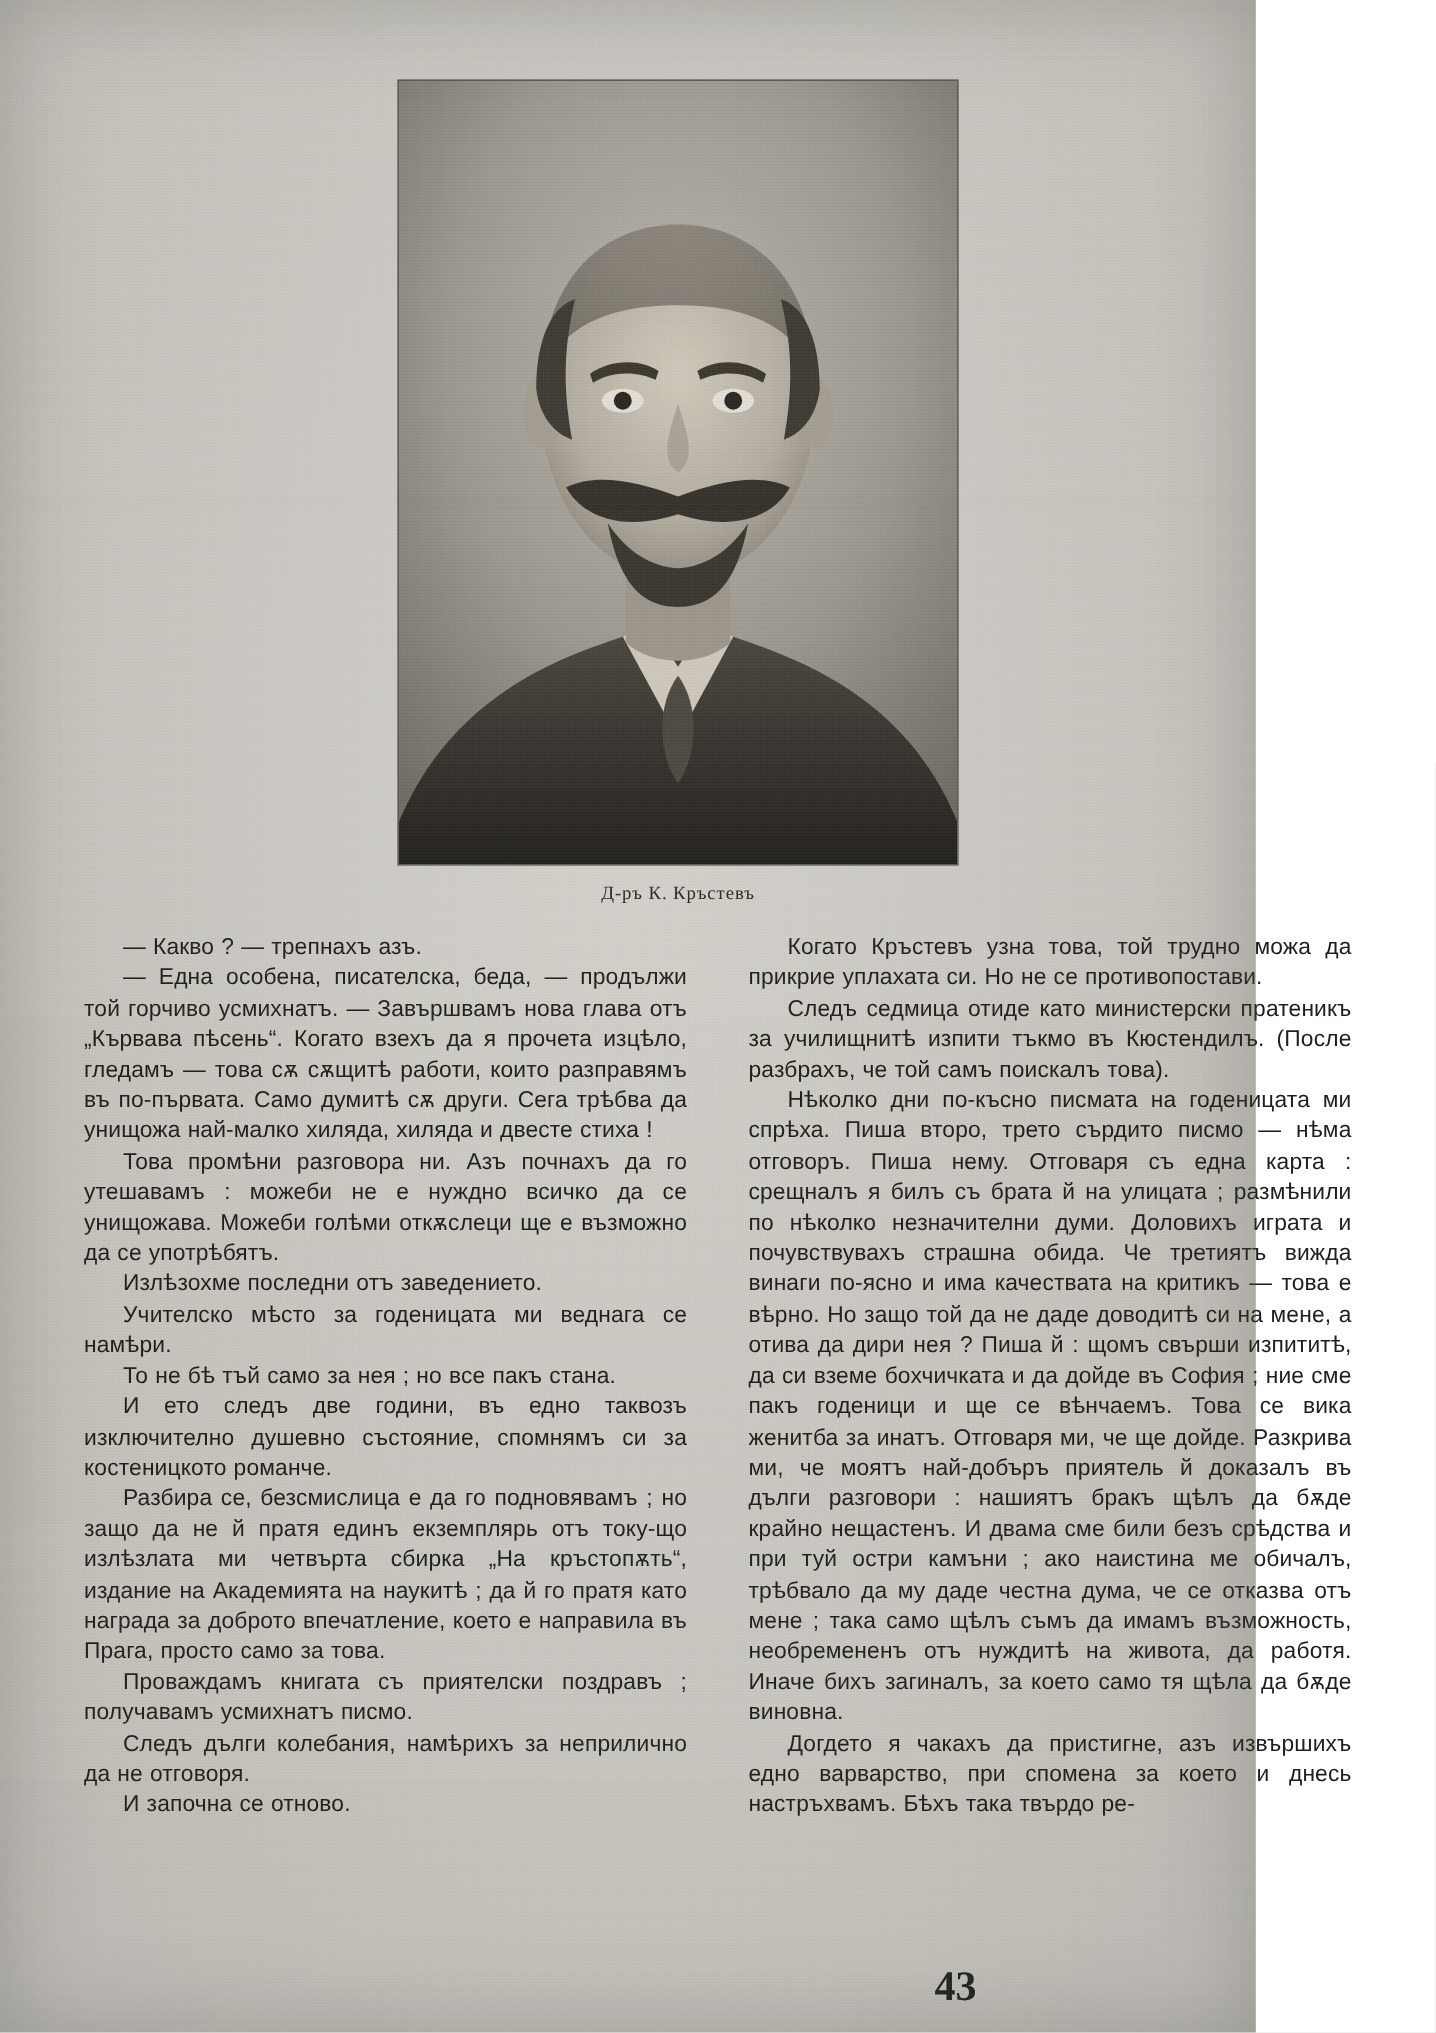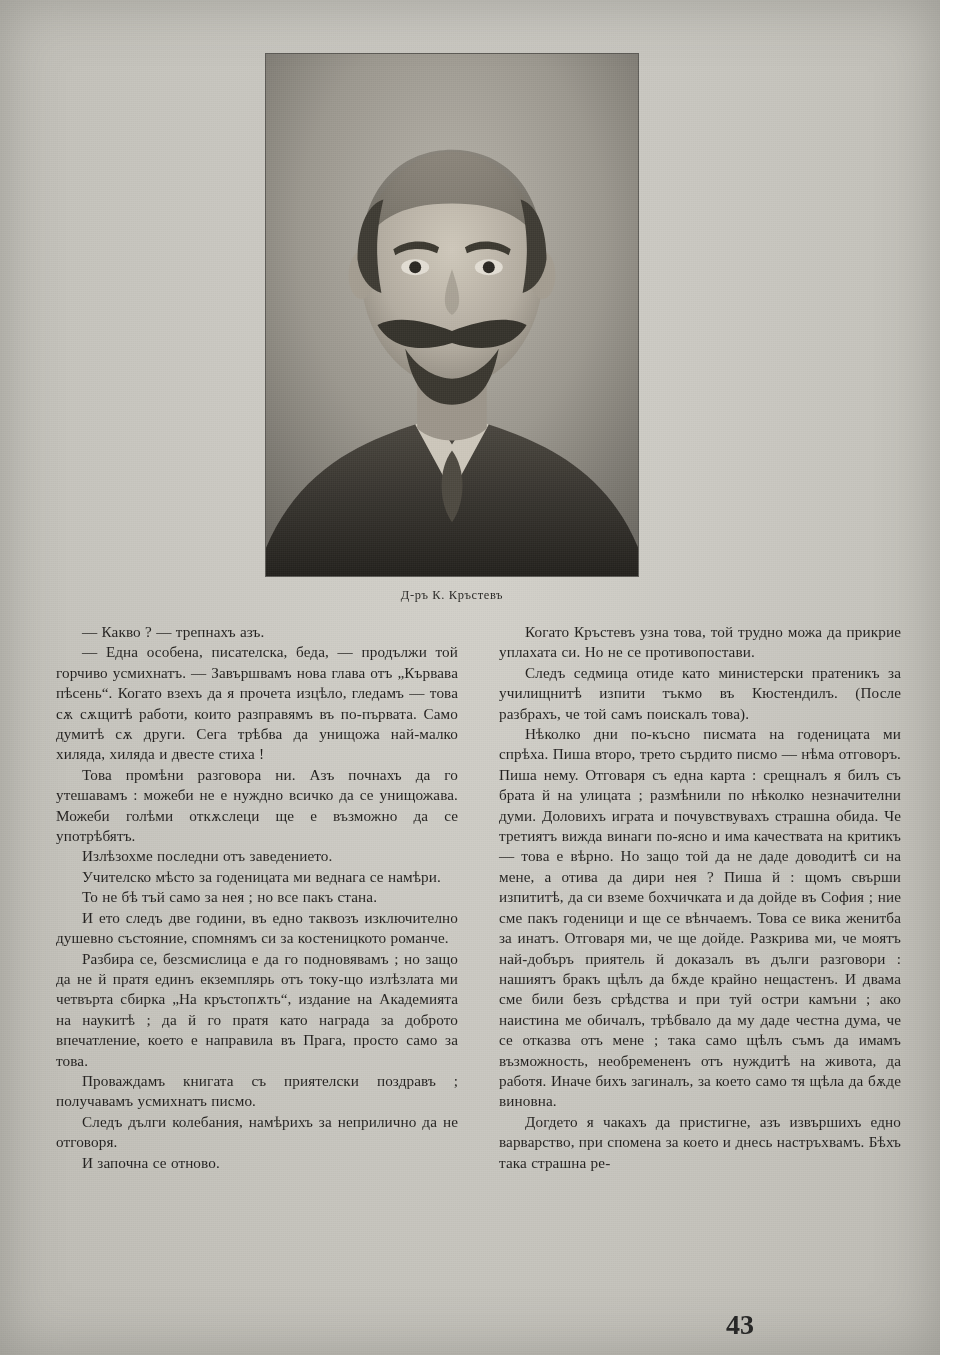--- a/index.html
+++ b/index.html
@@ -8,21 +8,21 @@
     background: #ffffff;
   }
   body {
     width: 957px;
     height: 1355px;
     overflow: hidden;
     font-family: "Liberation Serif", serif;
   }
   .page {
     position: relative;
-    width: 940px;
+    width: 837px;
     height: 1355px;
     background: #c9c7c0;
     background-image:
       radial-gradient(ellipse at 50% 40%, #d3d1ca 0%, #c6c4bd 60%, #bcbab3 100%);
   }
   
   .grain {
     position: absolute;
     inset: 0;
     pointer-events: none;
@@ -71,21 +71,21 @@
     width: 402px;
   }
   .col p {
     margin: 0;
     font-size: 15.2px;
     line-height: 20.4px;
     color: #211f1d;
     text-align: justify;
     text-justify: inter-word;
     text-indent: 26px;
-    font-family: Liberation Serif, serif;
+    font-family: Liberation Sans, sans-serif;
     letter-spacing: 0.1px;
     word-spacing: 0.4px;
   }
   .page-number {
     position: absolute;
     right: 186px;
     top: 1263px;
     font-size: 28px;
     font-weight: bold;
     color: #222;
@@ -179,21 +179,21 @@
       <p>И ето следъ две години, въ едно таквозъ изключително душевно състояние, спомнямъ си за костеницкото романче.</p>
       <p>Разбира се, безсмислица е да го подновявамъ ; но защо да не й пратя единъ екземплярь отъ току-що излѣзлата ми четвърта сбирка „На кръстопѫть“, издание на Академията на наукитѣ ; да й го пратя като награда за доброто впечатление, което е направила въ Прага, просто само за това.</p>
       <p>Проваждамъ книгата съ приятелски поздравъ ; получавамъ усмихнатъ писмо.</p>
       <p>Следъ дълги колебания, намѣрихъ за неприлично да не отговоря.</p>
       <p>И започна се отново.</p>
     </div>
     <div class="col">
       <p>Когато Кръстевъ узна това, той трудно можа да прикрие уплахата си. Но не се противопостави.</p>
       <p>Следъ седмица отиде като министерски пратеникъ за училищнитѣ изпити тъкмо въ Кюстендилъ. (После разбрахъ, че той самъ поискалъ това).</p>
       <p>Нѣколко дни по-късно писмата на годеницата ми спрѣха. Пиша второ, трето сърдито писмо — нѣма отговоръ. Пиша нему. Отговаря съ една карта : срещналъ я билъ съ брата й на улицата ; размѣнили по нѣколко незначителни думи. Доловихъ играта и почувствувахъ страшна обида. Че третиятъ вижда винаги по-ясно и има качествата на критикъ — това е вѣрно. Но защо той да не даде доводитѣ си на мене, а отива да дири нея ? Пиша й : щомъ свърши изпититѣ, да си вземе бохчичката и да дойде въ София ; ние сме пакъ годеници и ще се вѣнчаемъ. Това се вика женитба за инатъ. Отговаря ми, че ще дойде. Разкрива ми, че моятъ най-добъръ приятель й доказалъ въ дълги разговори : нашиятъ бракъ щѣлъ да бѫде крайно нещастенъ. И двама сме били безъ срѣдства и при туй остри камъни ; ако наистина ме обичалъ, трѣбвало да му даде честна дума, че се отказва отъ мене ; така само щѣлъ съмъ да имамъ възможность, необремененъ отъ нуждитѣ на живота, да работя. Иначе бихъ загиналъ, за което само тя щѣла да бѫде виновна.</p>
-      <p>Догдето я чакахъ да пристигне, азъ извършихъ едно варварство, при спомена за което и днесь настръхвамъ. Бѣхъ така страшна ре-</p>
+      <p>Догдето я чакахъ да пристигне, азъ извършихъ едно варварство, при спомена за което и днесь настръхвамъ. Бѣхъ така твърдо ре-</p>
     </div>
   </div>
 
   <div class="page-number">43</div>
 
   <div class="grain"></div>
   <div class="edge-shadow"></div>
 </div>
 
 </body></html>

